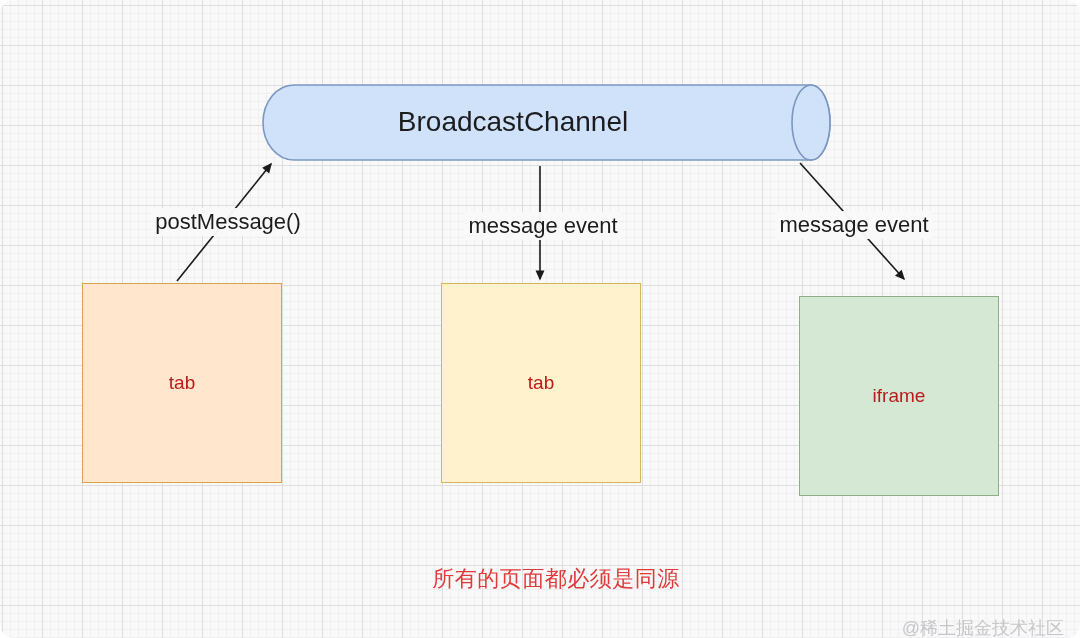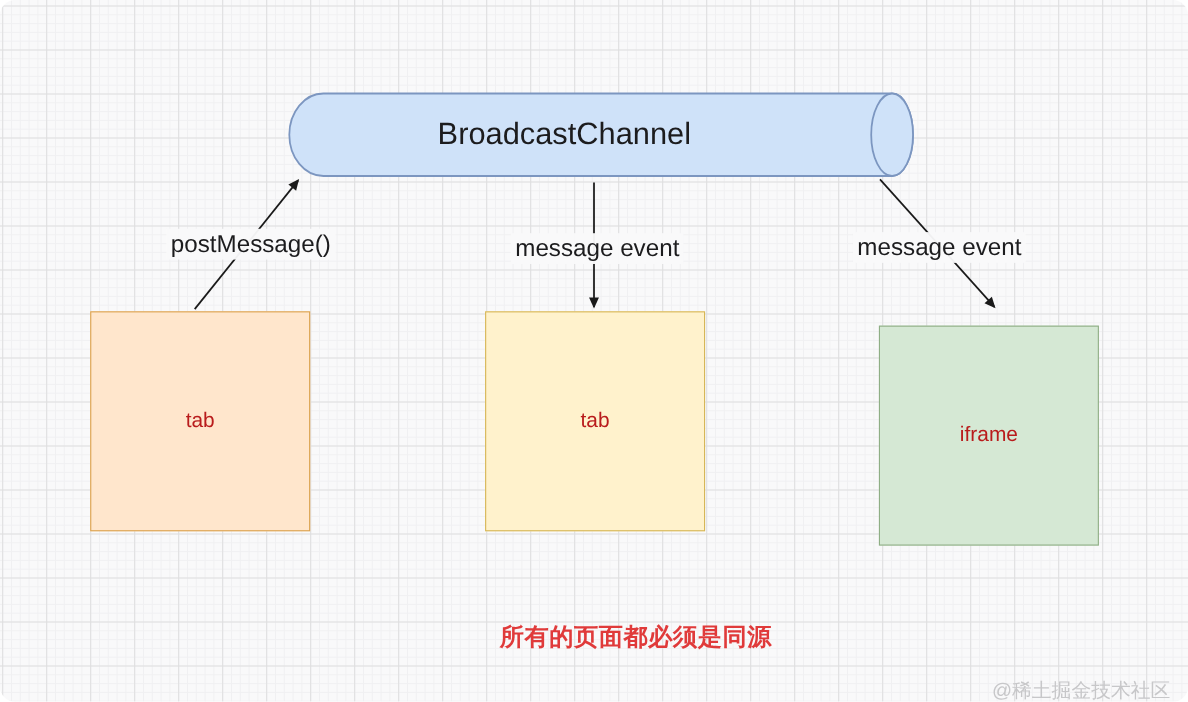--- a/index.html
+++ b/index.html
@@ -59,25 +59,24 @@
     padding: 1px 4px;
   }
   .edge-label.post { left: 228px; top: 222px; }
   .edge-label.mid  { left: 543px; top: 226px; }
   .edge-label.right{ left: 854px; top: 225px; }
   .caption {
     position: absolute;
     left: 556px; top: 579px;
     transform: translate(-50%, -50%);
     font-size: 22px;
-    font-weight: 700;
+    font-weight: 400;
     letter-spacing: 0.5px;
     color: #e03a3a;
     white-space: nowrap;
-    margin-left: 22px;
   }
   .watermark {
     position: absolute;
     right: 16px; top: 616px;
     font-size: 18px;
     color: #c7c7c9;
     white-space: nowrap;
   }
 </style>
 </head>

